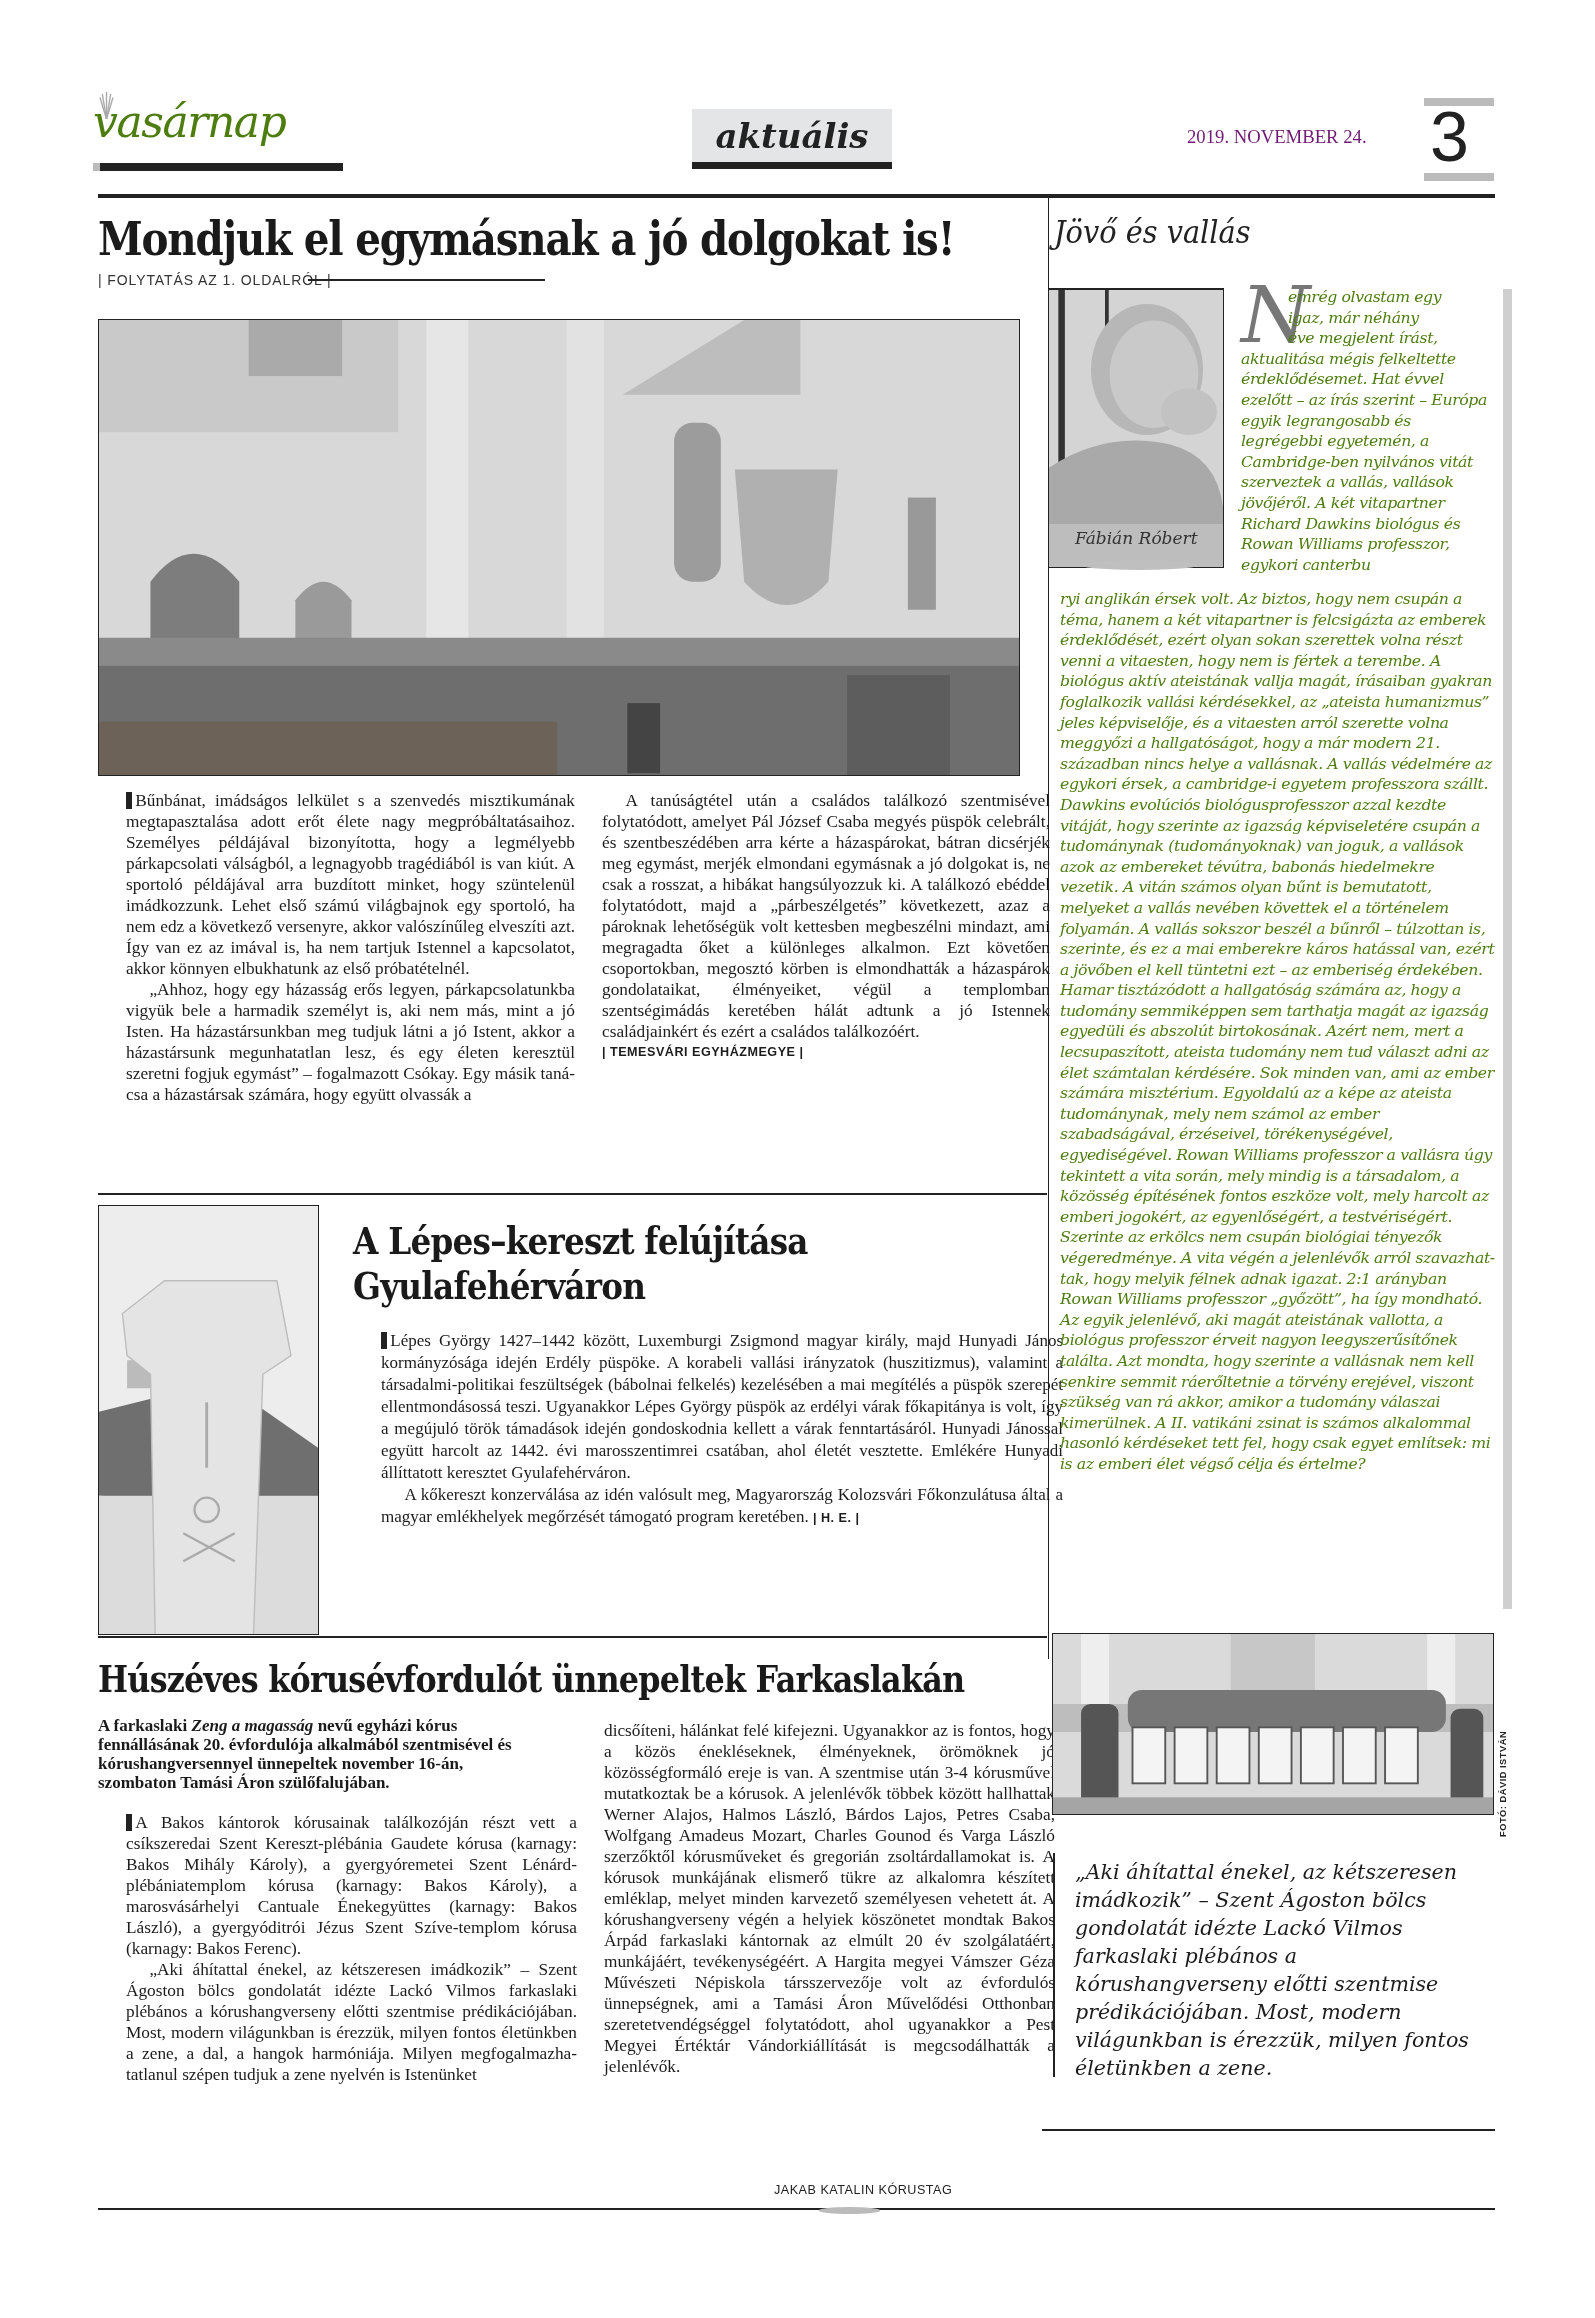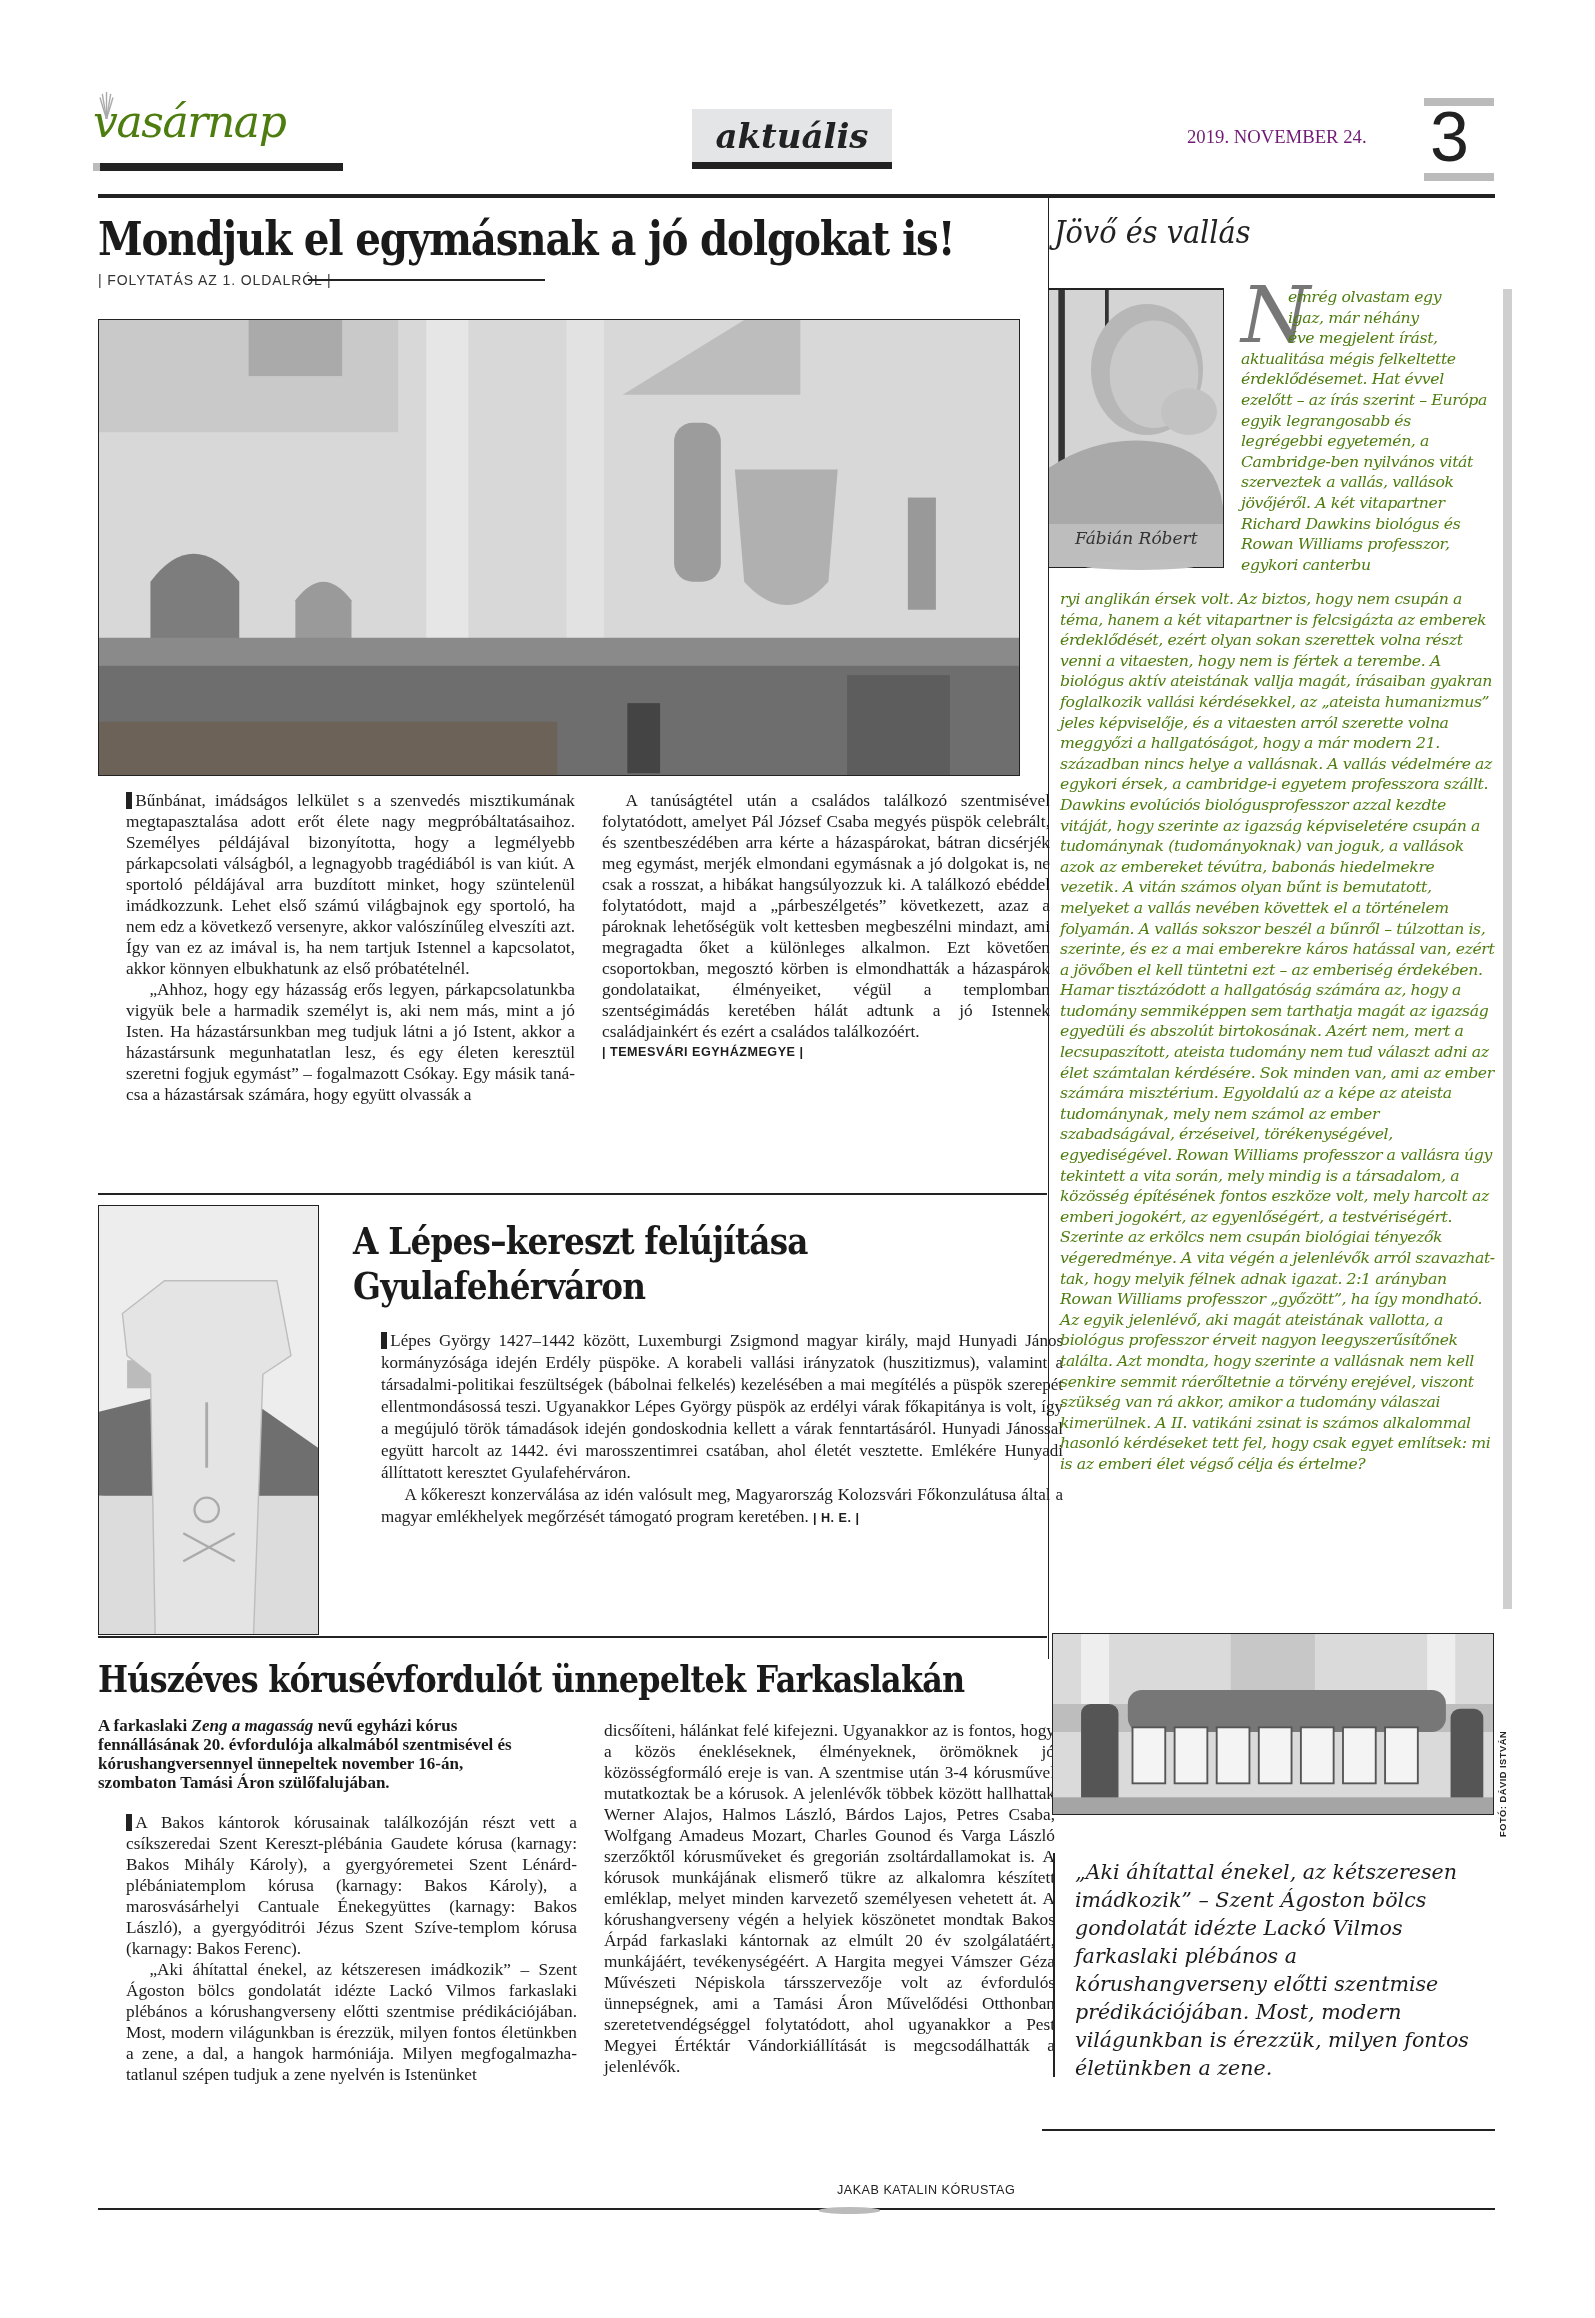--- a/index.html
+++ b/index.html
@@ -40,21 +40,21 @@
   .photo2 { left: 98px; top: 1205px; width: 221px; height: 430px; }
   .h2 { left: 353px; top: 1218px; font-family: "DejaVu Serif", serif; font-weight: bold; font-size: 38px; line-height: 45px; letter-spacing: -0.9px; color: #1a1a1a; transform: scaleX(0.86); transform-origin: left top; white-space: nowrap; }
   .col-l { left: 353px; top: 1330px; width: 682px; font-size: 17px; line-height: 22px; }
   .rule-l { left: 98px; top: 1636px; width: 949px; height: 2.3px; background: #222; }
 
   
   .h3 { left: 98px; top: 1657px; font-family: "DejaVu Serif", serif; font-weight: bold; font-size: 37px; letter-spacing: -0.9px; color: #1a1a1a; white-space: nowrap; transform: scaleX(0.86); transform-origin: left top; }
   .lead { left: 98px; top: 1716px; width: 421px; font-family: "Liberation Serif", serif; font-weight: bold; font-size: 17px; line-height: 19px; color: #1a1a1a; }
   .col-c1 { left: 98px; top: 1812px; width: 451px; }
   .col-c2 { left: 576px; top: 1720px; width: 451px; }
-  .byline { left: 837px; top: 2183px; font-family: "Liberation Sans", sans-serif; font-size: 12.6px; letter-spacing: 0.5px; color: #222; }
+  .byline { left: 774px; top: 2183px; font-family: "Liberation Sans", sans-serif; font-size: 12.6px; letter-spacing: 0.5px; color: #222; }
   .rule-bottom { left: 98px; top: 2208px; width: 1397px; height: 2.3px; background: #222; }
   .oval-bottom { left: 819px; top: 2207px; width: 61px; height: 6.5px; border-radius: 50%; background: #bbb; }
 
   
   .col-title { left: 1054px; top: 213px; font-family: "DejaVu Serif", serif; font-style: italic; font-size: 32px; color: #222; transform: scaleX(0.9); transform-origin: left top; }
   .sidebar-bar { left: 1503px; top: 289px; width: 9.3px; height: 1320px; background: #cfcfcf; }
   .photo3 { left: 1049px; top: 288px; width: 175px; height: 280px; border-top: 2.8px solid #222; }
   .photo3-caption { left: 1075px; top: 528px; font-family: "DejaVu Serif", serif; font-style: italic; font-size: 17px; color: #333; }
   .caption-oval { left: 1081px; top: 560px; width: 117px; height: 10.3px; border-radius: 50%; background: #bfbfbf; }
   .dropcap { left: 1241px; top: 276px; font-family: "DejaVu Serif", serif; font-style: italic; font-size: 79px; color: #777; line-height: 1; }

